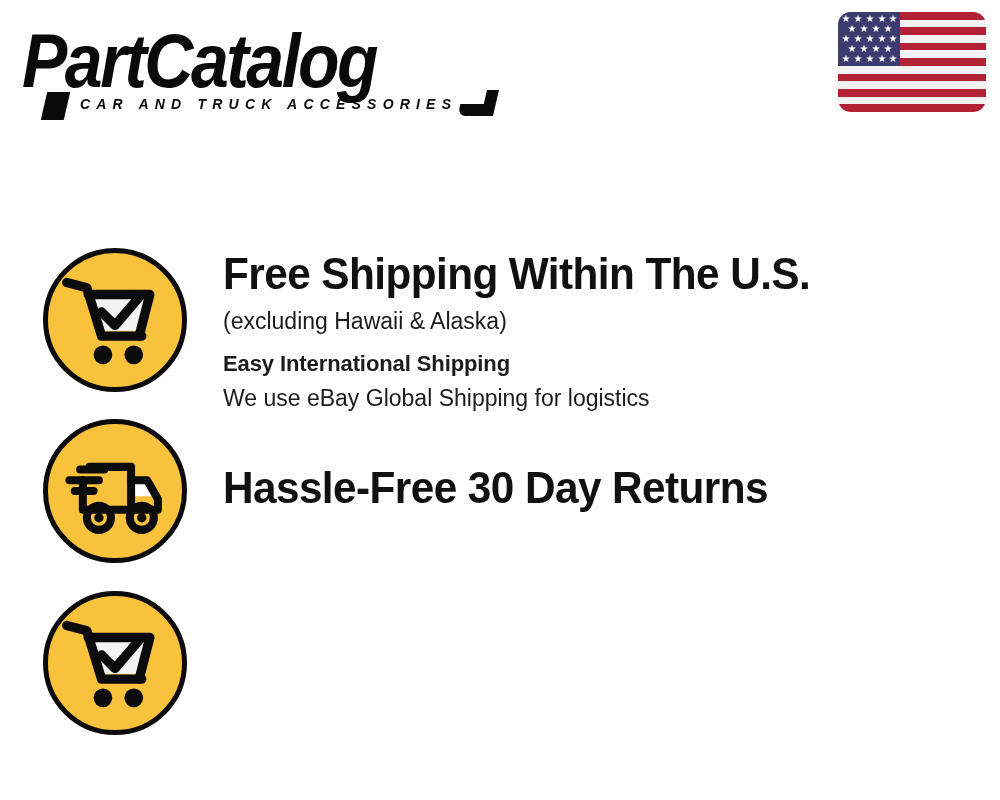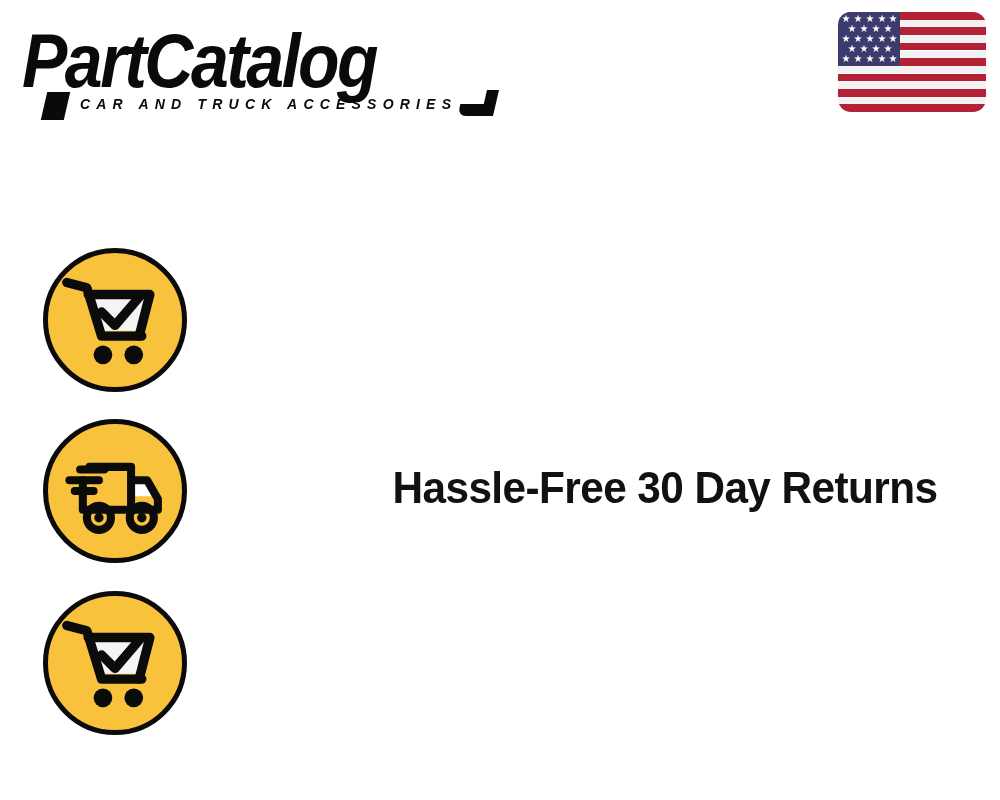--- a/index.html
+++ b/index.html
@@ -197,21 +197,21 @@
     font-weight: bold;
     font-size: 22px;
     line-height: 32px;
     letter-spacing: -0.1px;
   }
   #feature-row-0 .feature-title { margin-top: 0px; }
   #feature-row-0 .line-excl { margin-top: 5px; }
   #feature-row-0 .line-intl { margin-top: 10px; }
   #feature-row-0 .line-logi { margin-top: 2px; }
 
-  #feature-row-1 .feature-text { top: 43px; text-align: right; }
+  #feature-row-1 .feature-text { top: 43px; }
   #feature-row-2 .feature-text { top: 43px; }
 </style>
 </head>
 <body>
 
 <div id="header">
 
   <div id="brand-logo">
     <div class="slab-left"></div>
     <div class="slab-right"></div>
@@ -268,20 +268,26 @@
   <div class="badge-circle">
     <svg viewBox="0 0 100 100" xmlns="http://www.w3.org/2000/svg">
       <polygon points="34,30 74,30 67,58 39,58" fill="#F4F4F4"></polygon>
       <path d="M14 22 L29 26 L40 62 L70 62" fill="none" stroke="#0b0b0b" stroke-width="7" stroke-linecap="round" stroke-linejoin="round"></path>
       <path d="M30 31 L76 31 L68 62" fill="none" stroke="#0b0b0b" stroke-width="7" stroke-linecap="round" stroke-linejoin="round"></path>
       <path d="M40 44 L50 54 L68 33" fill="none" stroke="#0b0b0b" stroke-width="7" stroke-linecap="round" stroke-linejoin="round"></path>
       <circle cx="41" cy="76" r="7" fill="#0b0b0b"></circle>
       <circle cx="64" cy="76" r="7" fill="#0b0b0b"></circle>
     </svg>
   </div>
+  <div class="feature-text">
+    <div class="feature-title">Free Shipping Within The U.S.</div>
+    <div class="feature-sub line-excl">(excluding Hawaii &amp; Alaska)</div>
+    <div class="feature-sub bold line-intl">Easy International Shipping</div>
+    <div class="feature-sub line-logi">We use eBay Global Shipping for logistics</div>
+  </div>
 </div>
 
 <div class="feature-row" id="feature-row-1">
   <div class="badge-circle">
     <svg viewBox="0 0 100 100" xmlns="http://www.w3.org/2000/svg">
       <polygon points="62,42 72,42 78,54 62,54" fill="#FFFFFF"></polygon>
       <path d="M31 32 L62 32 L62 64 L26 64 L26 42" fill="none" stroke="#0b0b0b" stroke-width="6" stroke-linecap="round" stroke-linejoin="round"></path>
       <path d="M62 42 L74 42 L82 56 L82 64 L62 64" fill="none" stroke="#0b0b0b" stroke-width="6" stroke-linecap="round" stroke-linejoin="round"></path>
       <line x1="24" y1="34" x2="42" y2="34" stroke="#0b0b0b" stroke-width="6" stroke-linecap="round"></line>
       <line x1="16" y1="42" x2="38" y2="42" stroke="#0b0b0b" stroke-width="6" stroke-linecap="round"></line>

